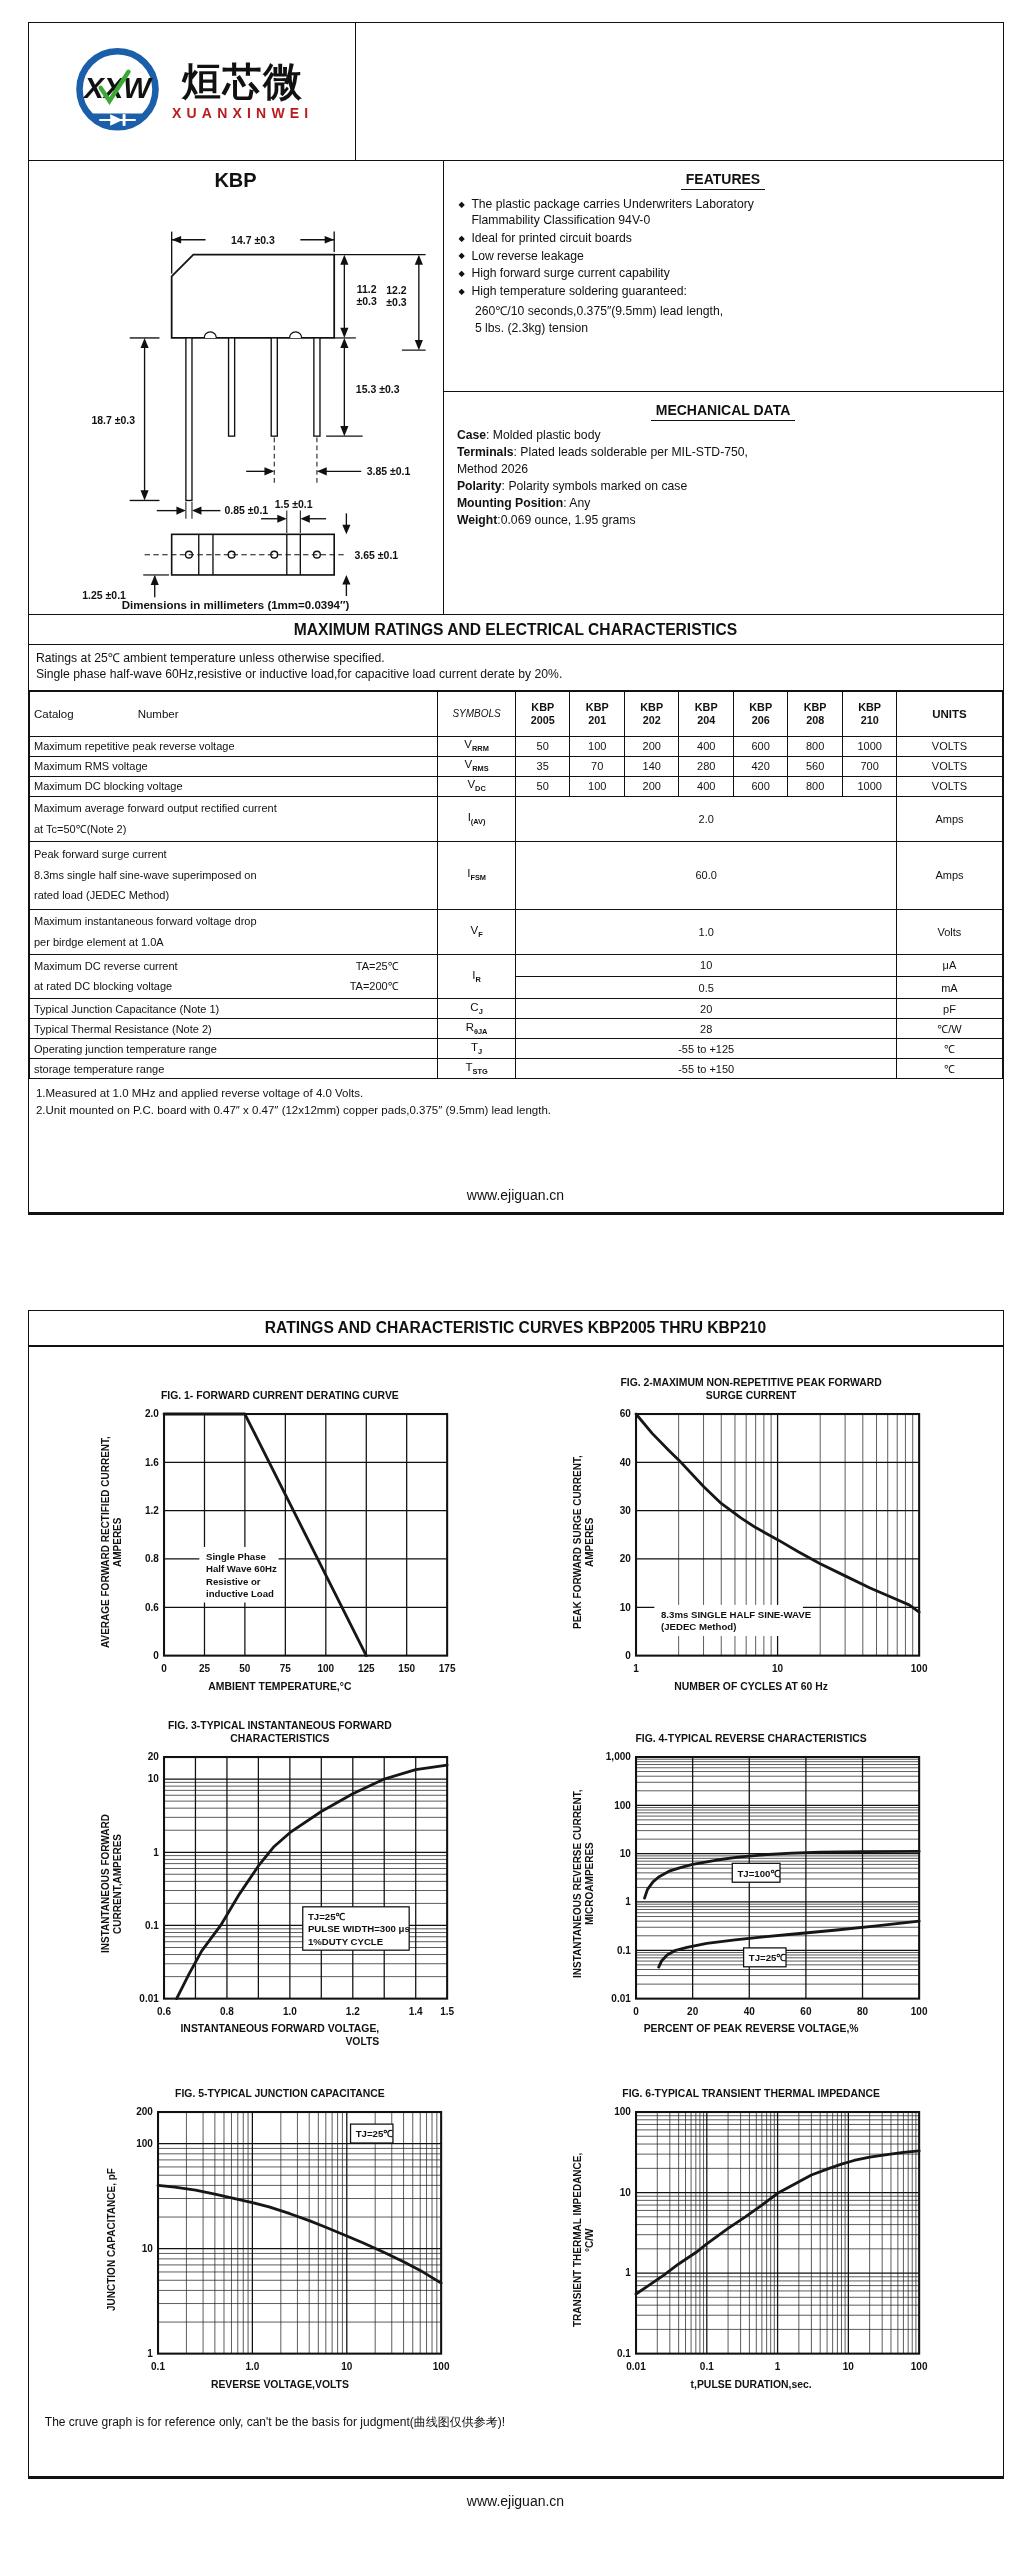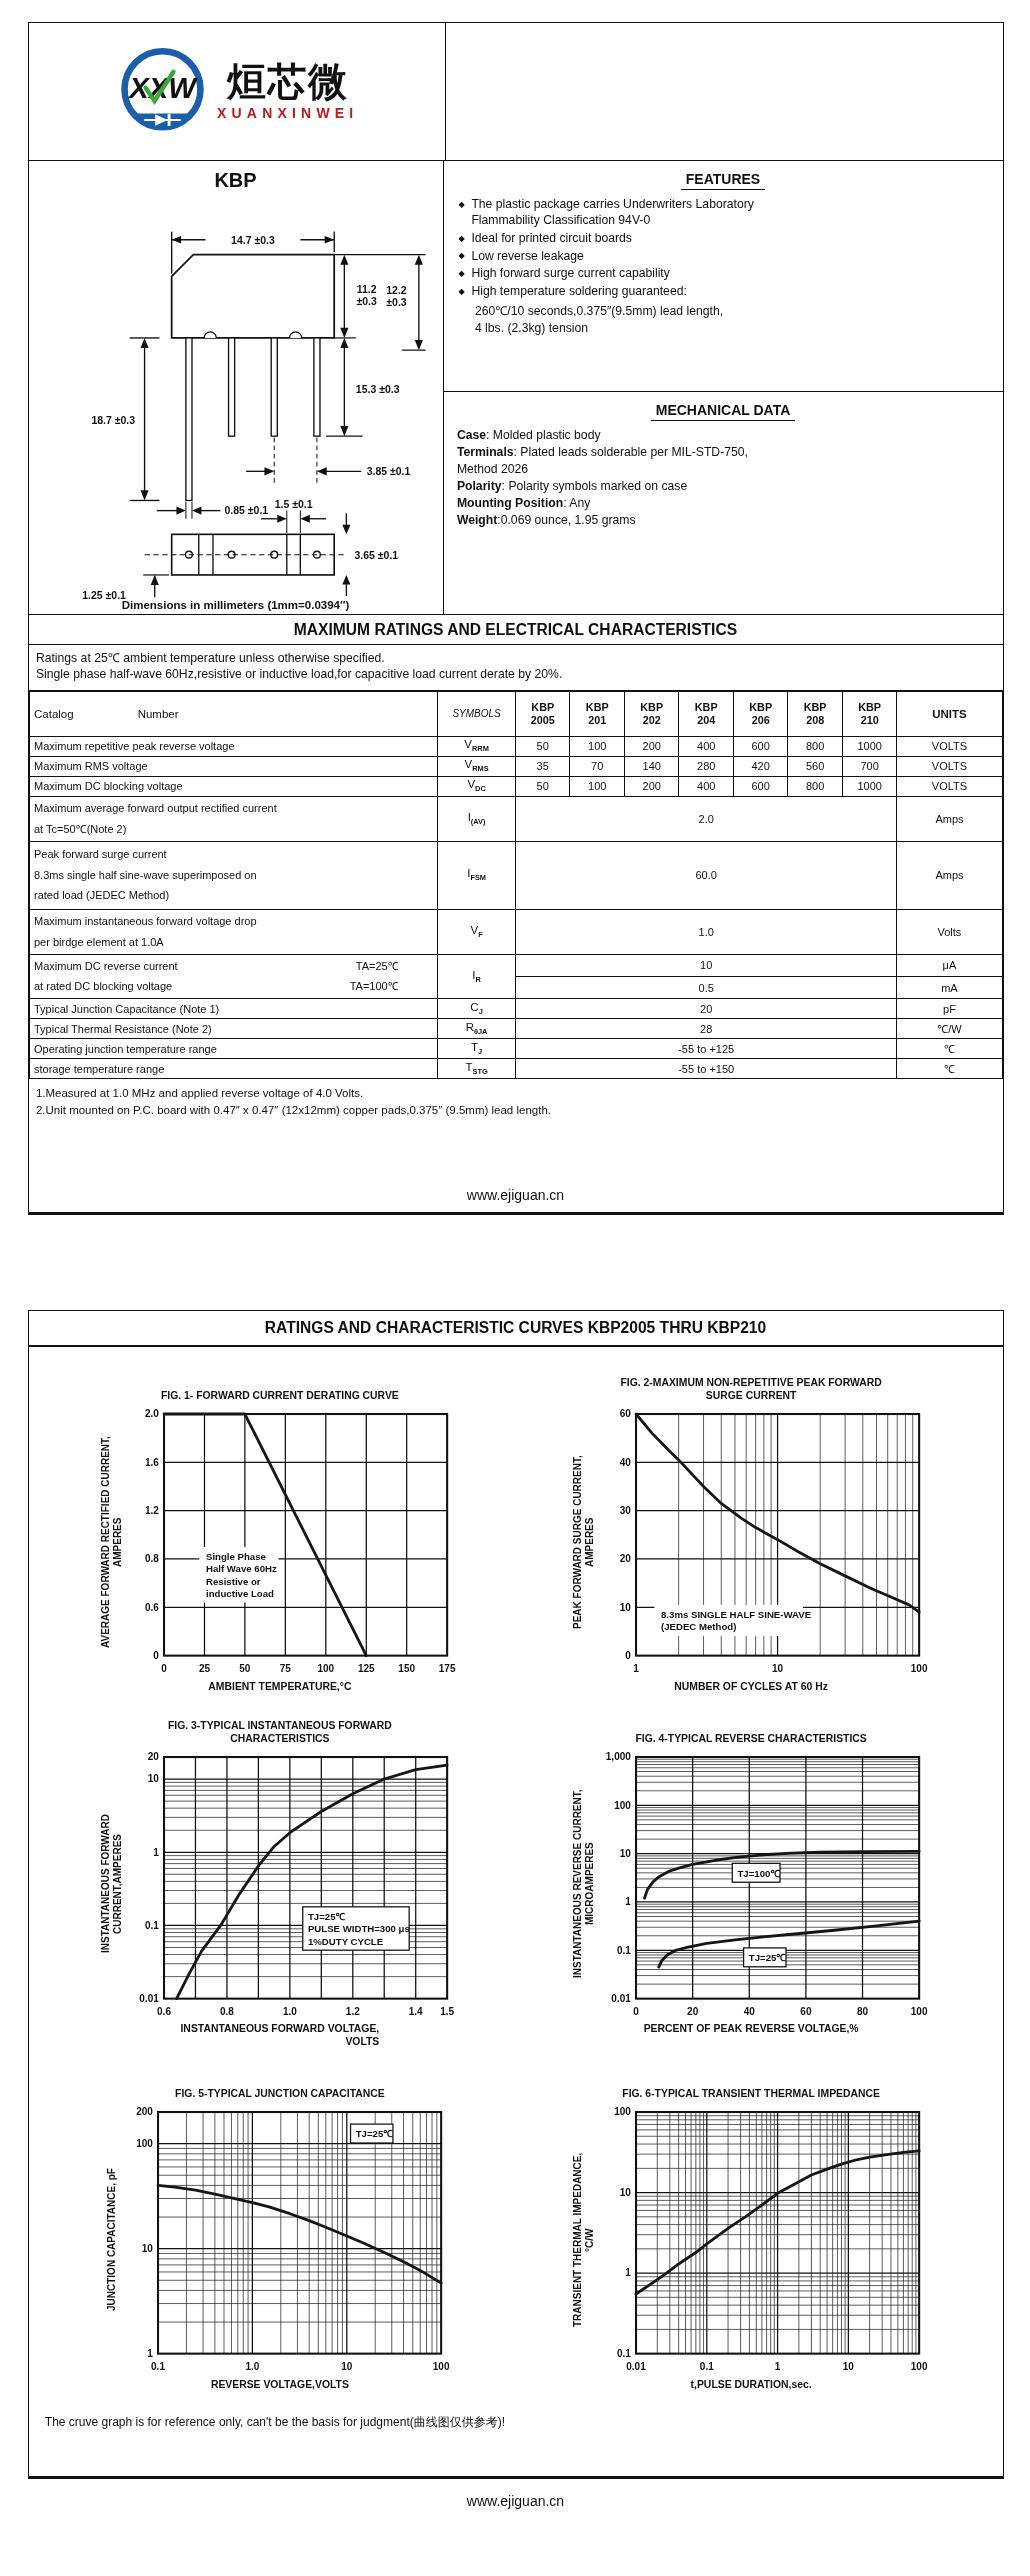--- a/index.html
+++ b/index.html
@@ -3,21 +3,21 @@
 <meta charset="utf-8">
 <style>
   html,body{margin:0;padding:0;background:#fff;}
   body{font-family:"Liberation Sans", sans-serif;color:#111;}
   .canvas{width:1031px;margin:0 auto;background:#fff;padding-top:22px;}
   .page{width:976px;margin:0 auto;border:1.9px solid #111;border-bottom-width:3.7px;background:#fff;box-sizing:border-box;}
   .pre{white-space:pre-line;}
 
   
   .p1-header{display:flex;border-bottom:1.9px solid #111;}
-  .logo-cell{width:417px;border-right:1.9px solid #111;display:flex;align-items:center;justify-content:center;gap:7.4px;padding:21px 4.5px;box-sizing:border-box;}
+  .logo-cell{width:327px;border-right:1.9px solid #111;display:flex;align-items:center;justify-content:center;gap:7.4px;padding:21px 4.5px;box-sizing:border-box;}
   .logo-txt{display:flex;flex-direction:column;align-items:center;text-align:right;}
   .logo-cn{font-size:39px;font-weight:bold;letter-spacing:1.5px;line-height:1.05;}
   .logo-en{font-size:14px;font-weight:600;letter-spacing:5.2px;margin-top:1.5px;color:#b91c1c;}
   .title-cell{flex:1;display:flex;flex-direction:column;align-items:center;justify-content:center;padding:10.4px 7.4px 7.4px;}
   .part-title{font-size:24.5px;font-weight:bold;letter-spacing:0.4px;padding:0 33px 4.5px;border-bottom:2.6px solid #111;}
   .subtitle{font-size:16.3px;font-weight:bold;margin-top:10.4px;}
   .title-rule{width:94%;height:1.5px;background:#111;margin:9px auto 6px;}
   .rating-line{display:flex;gap:28px;font-style:italic;font-size:12.6px;font-weight:500;}
 
   
@@ -222,21 +222,21 @@
               </div>
             </div>
           <div class="feat-item">
               <span class="bullet">◆</span>
               <div class="ft">
                 <div>High temperature soldering guaranteed:</div>
               </div>
             </div>
           <div class="feat-extra">
               <div>260℃/10 seconds,0.375″(9.5mm) lead length,</div>
-              <div>4 lbs. (2.3kg) tension</div>
+              <div>5 lbs. (2.3kg) tension</div>
             </div>
         </div>
         <div class="mech-box">
           <div class="sec-title"><span>MECHANICAL DATA</span></div>
           <div class="mech-line"><b>Case</b><span>: Molded plastic body</span></div>
           <div class="mech-line"><b>Terminals</b><span>: Plated leads solderable per MIL-STD-750,</span></div>
           <div class="mech-line"><b></b><span> Method 2026</span></div>
           <div class="mech-line"><b>Polarity</b><span>: Polarity symbols marked on case</span></div>
           <div class="mech-line"><b>Mounting Position</b><span>: Any</span></div>
           <div class="mech-line"><b>Weight</b><span>:0.069 ounce, 1.95 grams</span></div>
@@ -362,21 +362,21 @@
         <td class="t-ctr">Volts</td>
       </tr>
       <tr class="hr2">
         <td class="t-lbl" rowspan="2">
           <div class="ir-line">
                 <span>Maximum DC reverse current</span>
                 <span class="cond">TA=25℃</span>
               </div>
           <div class="ir-line">
                 <span>at rated DC blocking voltage</span>
-                <span class="cond">TA=100℃</span>
+                <span class="cond">TA=200℃</span>
               </div>
         </td>
         <td class="sym-c" rowspan="2"><span>I</span><sub>R</sub></td>
         <td class="t-ctr" colspan="7">10</td>
         <td class="t-ctr">μA</td>
       </tr>
       <tr class="hr2">
         <td class="t-ctr" colspan="7">0.5</td>
         <td class="t-ctr">mA</td>
       </tr>

